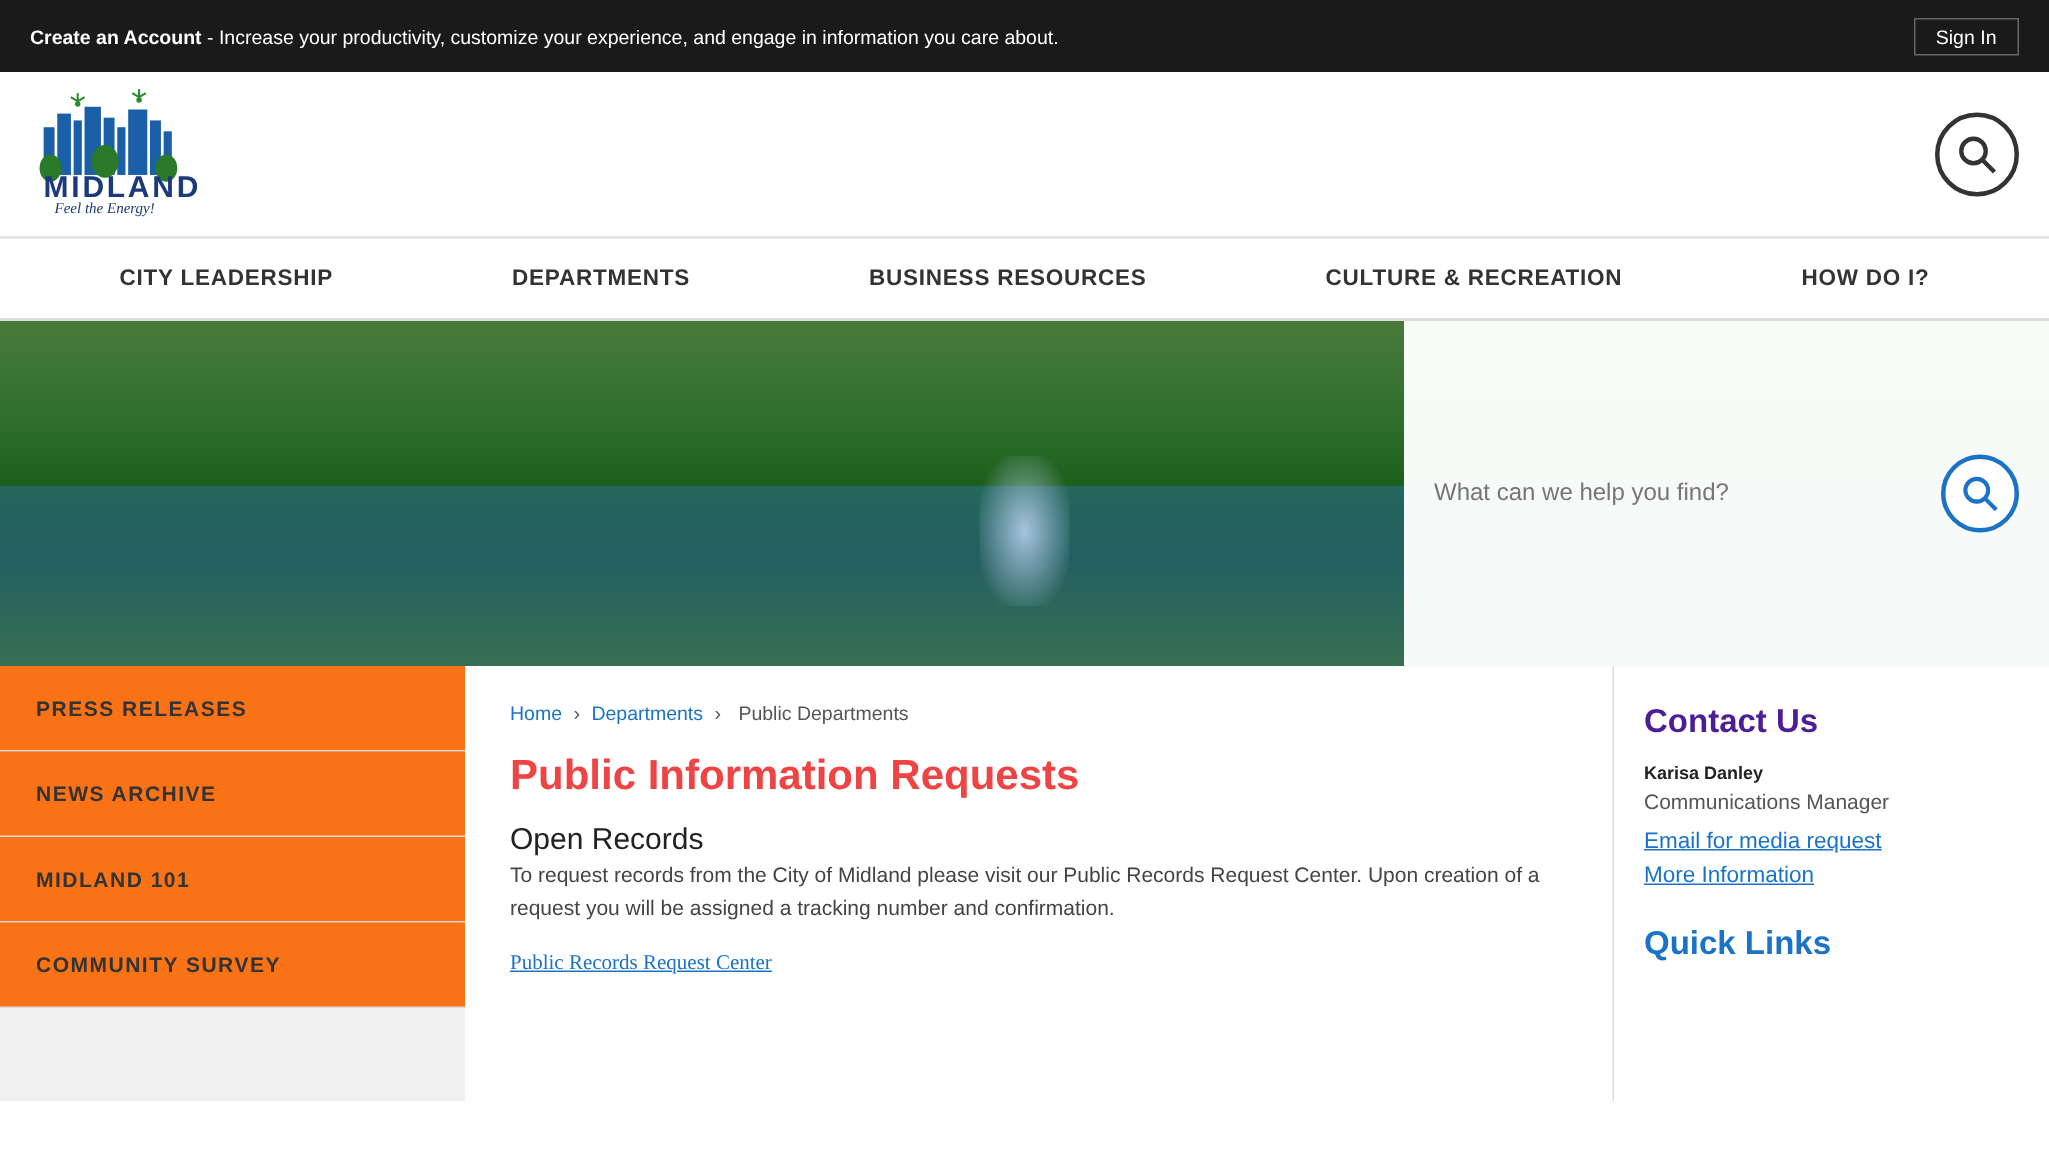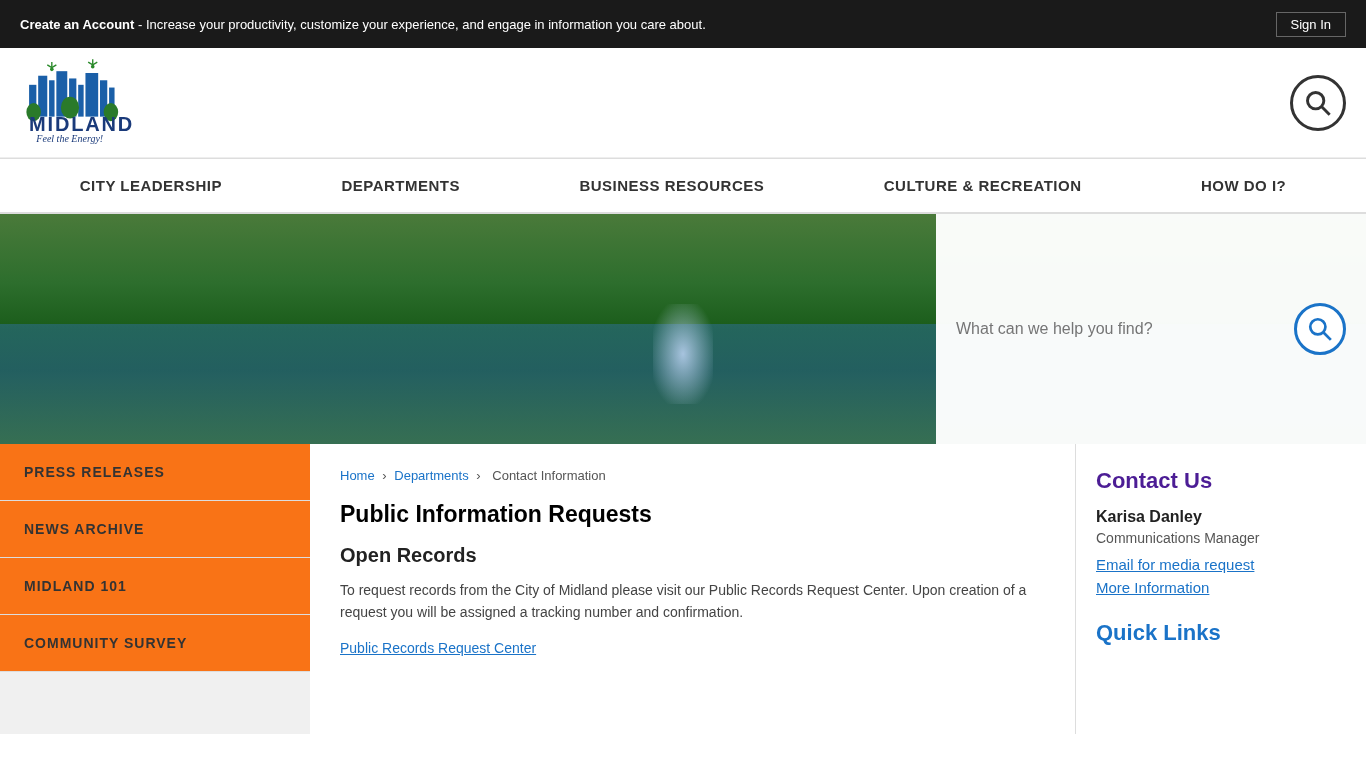--- a/index.html
+++ b/index.html
@@ -189,59 +189,59 @@
     }
     .breadcrumb {
       font-size: 13px;
       color: #555;
       margin-bottom: 18px;
     }
     .breadcrumb a { color: #1a73c8; text-decoration: none; }
     .breadcrumb span { margin: 0 4px; }
 
     .page-title {
-      font-size: 23px;
-      font-weight: bold;
-      color: #000000;
+      font-size: 28px;
+      font-weight: bold;
+      color: #ef4444;
       margin-bottom: 16px;
     }
     .section-title {
       font-size: 20px;
-      font-weight: bold;
+      font-weight: normal;
       color: #222;
-      margin-bottom: 12px;
     }
     .body-text {
       font-size: 14px;
       line-height: 1.6;
       color: #444;
       margin-bottom: 16px;
     }
     .link-blue {
       color: #1a73c8;
       text-decoration: underline;
       cursor: pointer;
       font-size: 14px;
+      font-family: Liberation Serif, serif;
     }
 
     
     .right-sidebar {
       width: 290px;
       min-width: 290px;
       background: #fff;
       padding: 24px 20px;
     }
     .right-section-title {
       font-size: 22px;
       font-weight: bold;
       color: #4c1d95;
       margin-bottom: 14px;
     }
     .contact-name {
-      font-size: 16px;
+      font-size: 12px;
       font-weight: bold;
       color: #222;
       margin-bottom: 4px;
     }
     .contact-role {
       font-size: 14px;
       color: #555;
       margin-bottom: 10px;
     }
     .contact-link {
@@ -360,21 +360,21 @@
     <a class="sidebar-item" href="#">COMMUNITY SURVEY</a>
   </div>
 
   <div class="main-content">
     
     <div class="breadcrumb">
       <a href="#">Home</a>
       <span> › </span>
       <a href="#">Departments</a>
       <span> › </span>
-      <span>Contact Information</span>
+      <span>Public Departments</span>
     </div>
 
     <h1 class="page-title">Public Information Requests</h1>
     <h2 class="section-title">Open Records</h2>
     <p class="body-text">To request records from the City of Midland please visit our Public Records Request Center. Upon creation of a request you will be assigned a tracking number and confirmation.</p>
     <a href="#" class="link-blue">Public Records Request Center</a>
   </div>
 
   <div class="right-sidebar">
     <div class="right-section-title">Contact Us</div>

